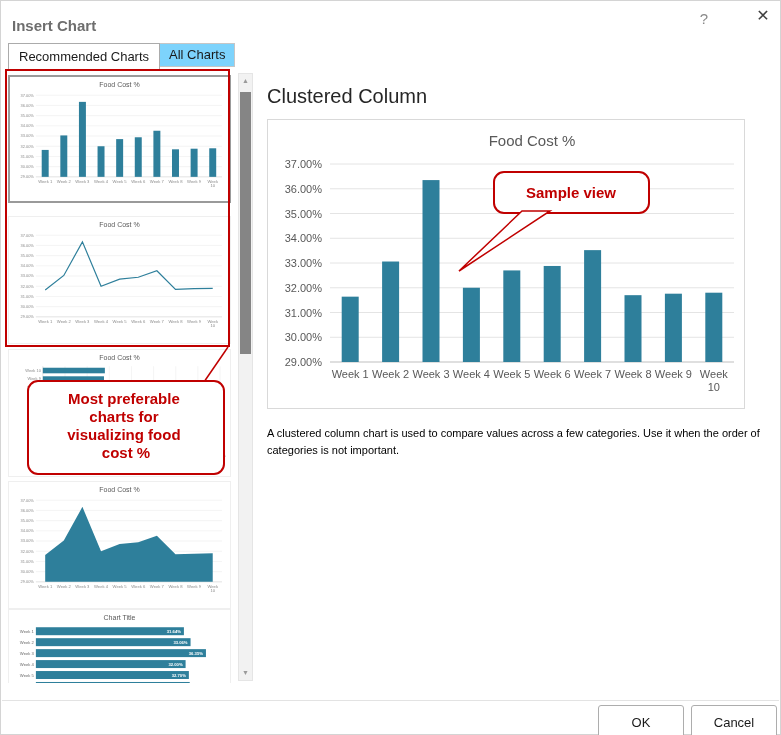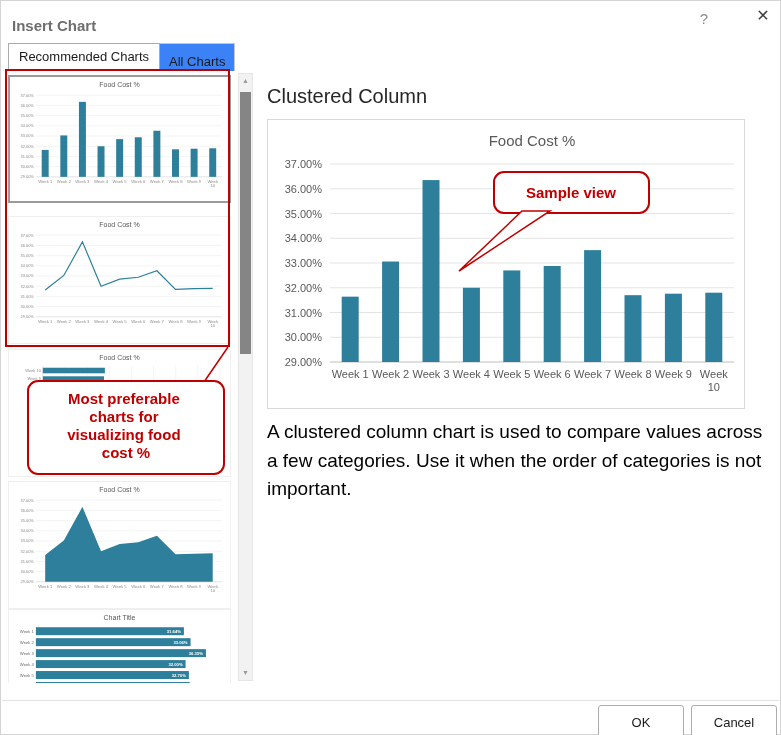--- a/index.html
+++ b/index.html
@@ -4,37 +4,37 @@
 <style>
   *{box-sizing:border-box;margin:0;padding:0;}
   html,body{width:781px;height:735px;}
   body{position:relative;background:#fff;font-family:"Liberation Sans",sans-serif;overflow:hidden;}
   svg text{font-family:"Liberation Sans",sans-serif;}
   .dialog-frame{position:absolute;inset:0;border:1px solid #d4d4d4;background:#fff;}
   .dialog-title{position:absolute;left:11px;top:16px;font-size:15px;color:#6e6e6e;font-weight:bold;}
   .help-btn{position:absolute;left:690px;top:5px;width:26px;height:26px;text-align:center;line-height:26px;font-size:15px;color:#8a8a8a;cursor:pointer;}
   .close-btn{position:absolute;left:744px;top:0;width:36px;height:30px;text-align:center;line-height:30px;font-size:16px;color:#404040;cursor:pointer;}
   .tabs{position:absolute;left:8px;top:42px;display:flex;align-items:flex-start;}
-  .tab{font-size:13px;padding:10px 9px 4px;border:1px solid #c6c6c6;background:#3b82f6;color:#1a1a1a;margin-left:-1px;white-space:nowrap;cursor:pointer;}
+  .tab{font-size:13px;padding:3px 9px 4px;border:1px solid #c6c6c6;background:#7dd3fc;color:#1a1a1a;margin-left:-1px;white-space:nowrap;cursor:pointer;}
   .tab.selected{background:#fff;border-color:#ababab;padding:5px 10px 6px;z-index:2;}
   .thumb-panel{position:absolute;left:6px;top:70px;width:248px;height:612px;overflow:hidden;background:#fff;}
   .thumb{position:absolute;left:1px;width:223px;height:128px;background:#fff;border:1px solid #efefef;cursor:pointer;}
   .thumb.selected{border:2px solid #9a9a9a;}
   .thumb-title{text-align:center;font-size:7px;color:#595959;padding-top:4px;height:14px;}
   .thumb-svg{display:block;width:217px;height:110px;margin:0 auto;}
   .vscrollbar{position:absolute;right:2px;top:2px;width:15px;height:608px;background:#f2f2f2;border:1px solid #e5e5e5;}
   .scroll-arrow{position:absolute;left:0;width:13px;text-align:center;font-size:7px;color:#9b9b9b;height:14px;line-height:14px;cursor:pointer;}
   .scroll-arrow.up{top:0;}
   .scroll-arrow.down{bottom:0;}
   .scroll-thumb{position:absolute;left:1px;top:18px;width:11px;height:262px;background:#858585;cursor:pointer;}
   .preview-panel{position:absolute;left:266px;top:84px;width:506px;}
   .preview-heading{font-size:20px;font-weight:400;color:#262626;margin:0 0 11px 0;}
   .chart-box{width:478px;height:290px;border:1px solid #d9d9d9;background:#fff;}
   #main-chart{width:476px;height:288px;display:block;}
-  .preview-desc{width:498px;font-size:19px;line-height:1.5;color:#000;margin-top:9px;}
+  .preview-desc{width:498px;font-size:11px;line-height:1.5;color:#000;margin-top:16px;}
   .footer-line{position:absolute;left:1px;right:1px;top:699px;border-top:1px solid #e3e3e3;}
   .btn{position:absolute;top:704px;width:86px;height:35px;background:#fff;border:1px solid #adadad;border-radius:3px;font-size:13px;color:#1a1a1a;font-family:"Liberation Sans",sans-serif;cursor:pointer;}
   #ok-btn{left:597px;}
   #cancel-btn{left:690px;}
   .anno-overlay{position:absolute;left:0;top:0;pointer-events:none;z-index:60;}
   .anno-stroke{stroke:#C00000;}
   .anno-text{fill:#C00000;font-weight:700;font-size:15px;}
 </style>
 </head>
 <body>

